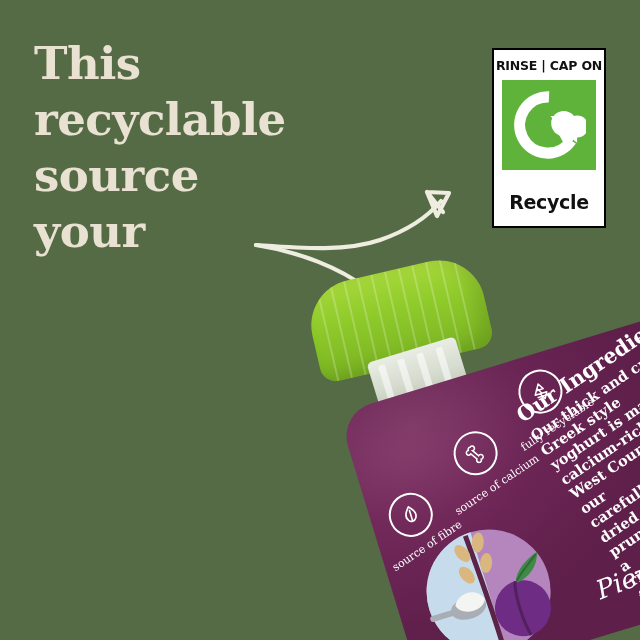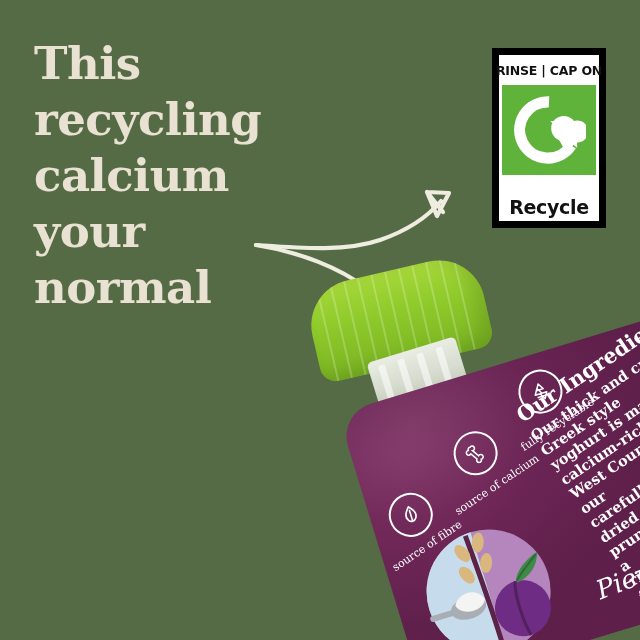--- a/index.html
+++ b/index.html
@@ -36,21 +36,21 @@
     left:0;top:0;width:640px;height:640px;
     pointer-events:none;
   }
 
   
   #recycle-label{
     position:absolute;
     left:492px; top:48px;
     width:114px; height:180px;
     background:#FFFFFF;
-    border:7px solid #000000;
+    border:2px solid #000000;
     box-sizing:border-box;
     display:flex;
     flex-direction:column;
     align-items:center;
   }
   #recycle-label .rinse{
     font-family:"DejaVu Sans","Liberation Sans",sans-serif;
     font-weight:700;
     font-size:12.5px;
     letter-spacing:-0.2px;
@@ -184,24 +184,23 @@
     width:132px;height:132px;
   }
 </style>
 </head>
 <body>
 
 <div id="stage">
 
   <div id="headline">
     <span class="ln">This</span>
-    <span class="ln">recycling</span>
-    <span class="ln">calcium</span>
+    <span class="ln">recyclable</span>
+    <span class="ln">source</span>
     <span class="ln">your</span>
-    <span class="ln">normal</span>
   </div>
 
   <svg id="arrows" viewBox="0 0 640 640">
     <g fill="none" stroke="#EFEDE0" stroke-width="4.2" stroke-linecap="round" stroke-linejoin="round">
 
       <path d="M256,245 C300,248 345,252 380,240 C412,229 430,214 441,201"></path>
       <path d="M427,192 L449,193 L437,216 L427,192 Z M427,192 L443,212"></path>
 
       <path d="M256,245 C300,252 340,268 366,288 C382,300 392,311 398,319"></path>
       <path d="M383,308 L406,310 L393,332 L383,308 Z M383,308 L401,328"></path>

